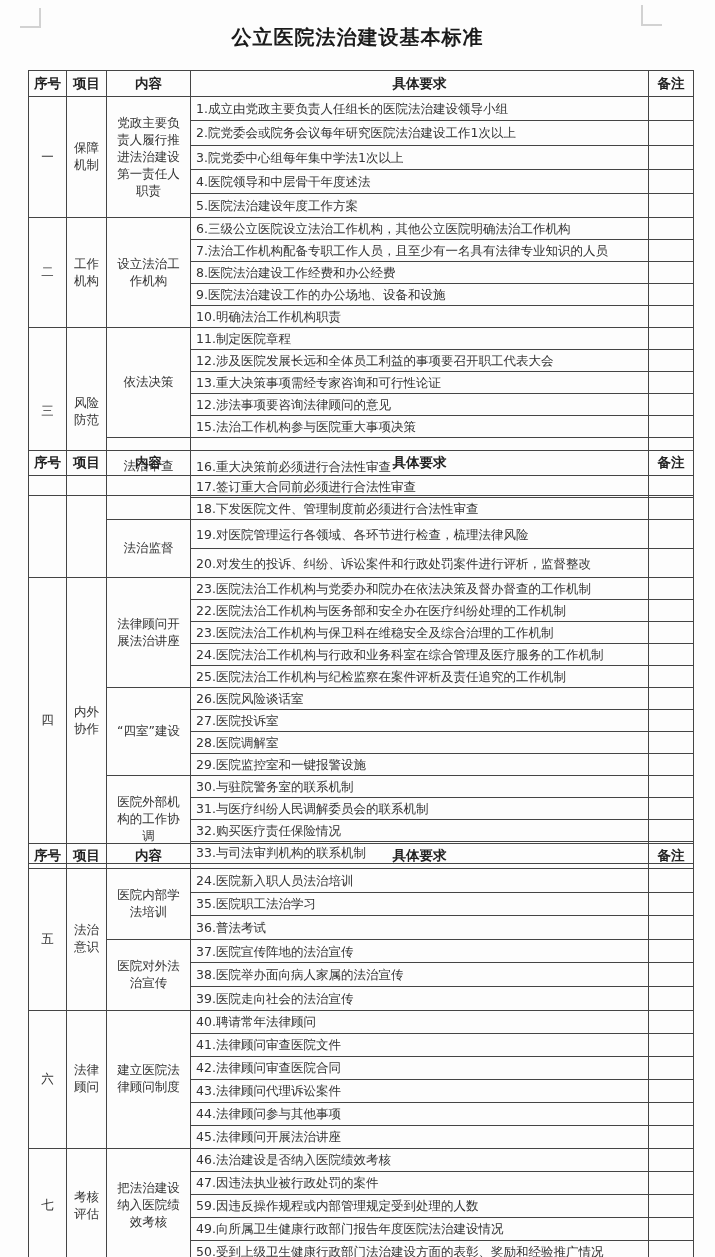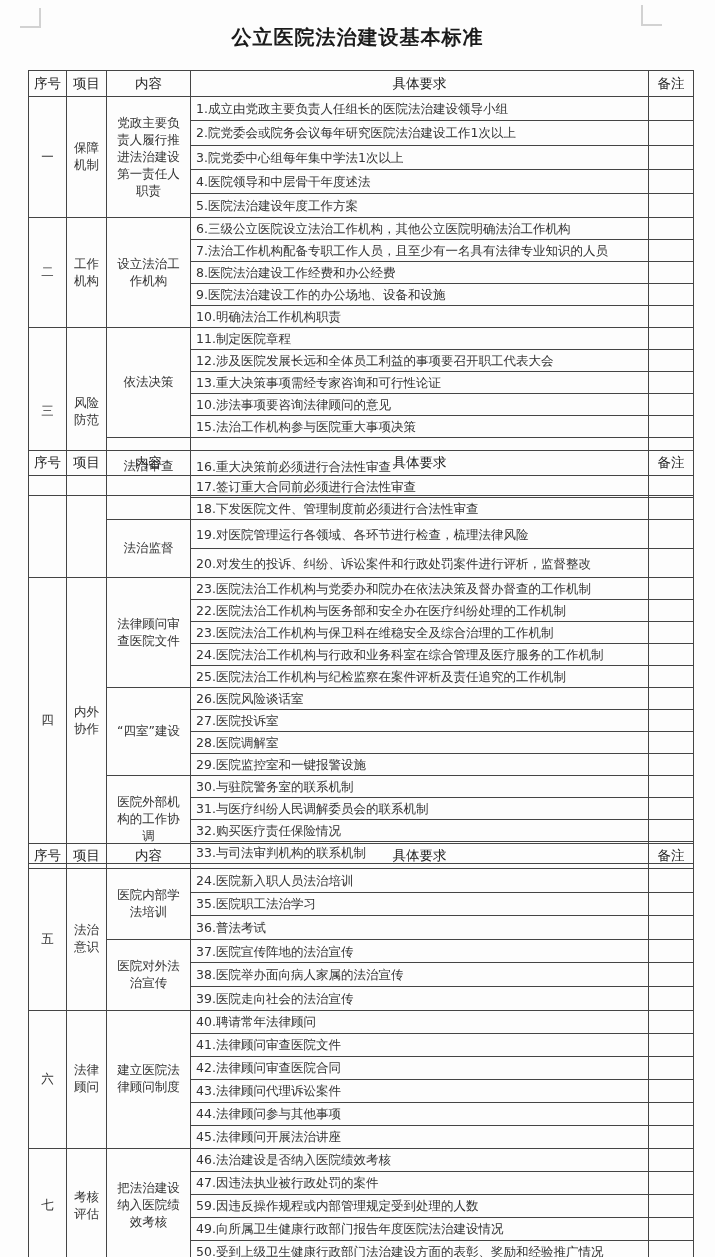--- a/index.html
+++ b/index.html
@@ -30,21 +30,21 @@
   #t1{top:70px;}
   #t2{top:450px;}
   #t3{top:843px;}
   col.c-no{width:38px;}
   col.c-proj{width:40px;}
   col.c-cont{width:84px;}
   col.c-req{width:458px;}
   col.c-rm{width:45px;}
   th,td{border:1px solid #454545;overflow:hidden;}
   th{
-    font-size:13.5px;font-weight:normal;color:#222;
+    font-size:13.5px;font-weight:bold;color:#222;
     height:24px;padding:0;text-align:center;
   }
   #t1 th{height:25px;}
   td{
     font-size:12.5px;height:21px;padding:0;
     text-align:center;vertical-align:middle;line-height:1.35;
   }
   #t3 td{height:22px;}
   td.req{
     text-align:left;padding:0 2px 0 5px;
@@ -133,21 +133,21 @@
     </tr>
     <tr>
           <td class="req">12.涉及医院发展长远和全体员工利益的事项要召开职工代表大会</td>
           <td></td>
         </tr>
     <tr>
           <td class="req">13.重大决策事项需经专家咨询和可行性论证</td>
           <td></td>
         </tr>
     <tr>
-          <td class="req">10.涉法事项要咨询法律顾问的意见</td>
+          <td class="req">12.涉法事项要咨询法律顾问的意见</td>
           <td></td>
         </tr>
     <tr>
           <td class="req">15.法治工作机构参与医院重大事项决策</td>
           <td></td>
         </tr>
     <tr>
       <td class="mid">法治审查</td>
       <td class="req">16.重大决策前必须进行合法性审查</td>
       <td></td>
@@ -187,21 +187,21 @@
       <td class="req">19.对医院管理运行各领域、各环节进行检查，梳理法律风险</td>
       <td></td>
     </tr>
     <tr>
           <td class="req">20.对发生的投诉、纠纷、诉讼案件和行政处罚案件进行评析，监督整改</td>
           <td></td>
         </tr>
     <tr>
       <td rowspan="13">四</td>
       <td rowspan="13" class="mid">内外协作</td>
-      <td rowspan="5" class="mid">法律顾问审查医院文件</td>
+      <td rowspan="5" class="mid">法律顾问开展法治讲座</td>
       <td class="req">23.医院法治工作机构与党委办和院办在依法决策及督办督查的工作机制</td>
       <td></td>
     </tr>
     <tr>
           <td class="req">22.医院法治工作机构与医务部和安全办在医疗纠纷处理的工作机制</td>
           <td></td>
         </tr>
     <tr>
           <td class="req">23.医院法治工作机构与保卫科在维稳安全及综合治理的工作机制</td>
           <td></td>

